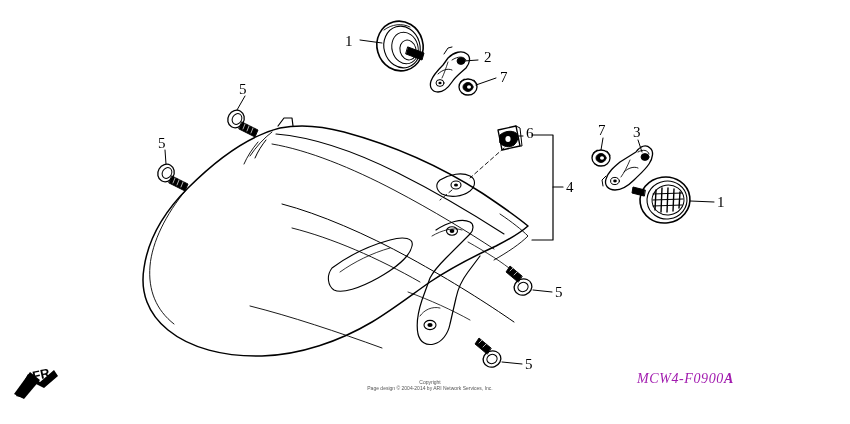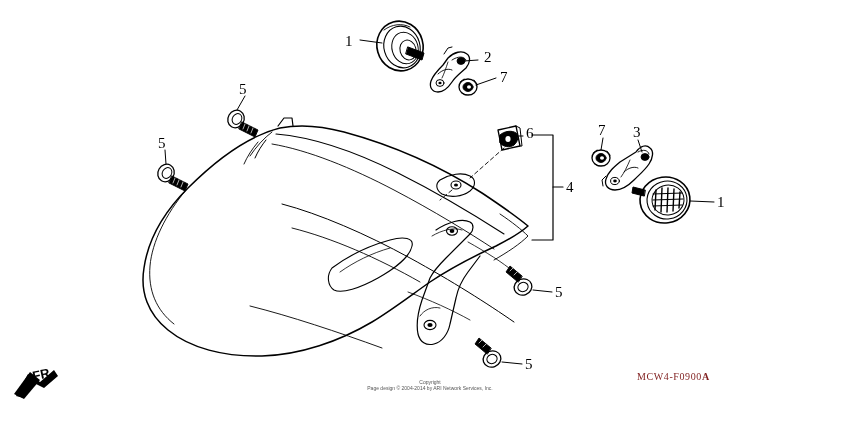--- a/index.html
+++ b/index.html
@@ -31,24 +31,25 @@
     color: #000000;
     line-height: 1;
     white-space: nowrap;
     user-select: none;
   }
   #part-number {
     position: absolute;
     left: 637px;
     top: 371px;
     font-family: "Liberation Serif", serif;
-    font-size: 10px;
+    font-size: 14px;
     letter-spacing: 0.6px;
-    color: #7f1d1d;
+    color: #a21caf;
     white-space: nowrap;
+    font-style: italic;
   }
   #part-number .suffix {
     font-weight: bold;
   }
   #copyright-block {
     position: absolute;
     left: 330px;
     top: 379px;
     width: 200px;
     text-align: center;

